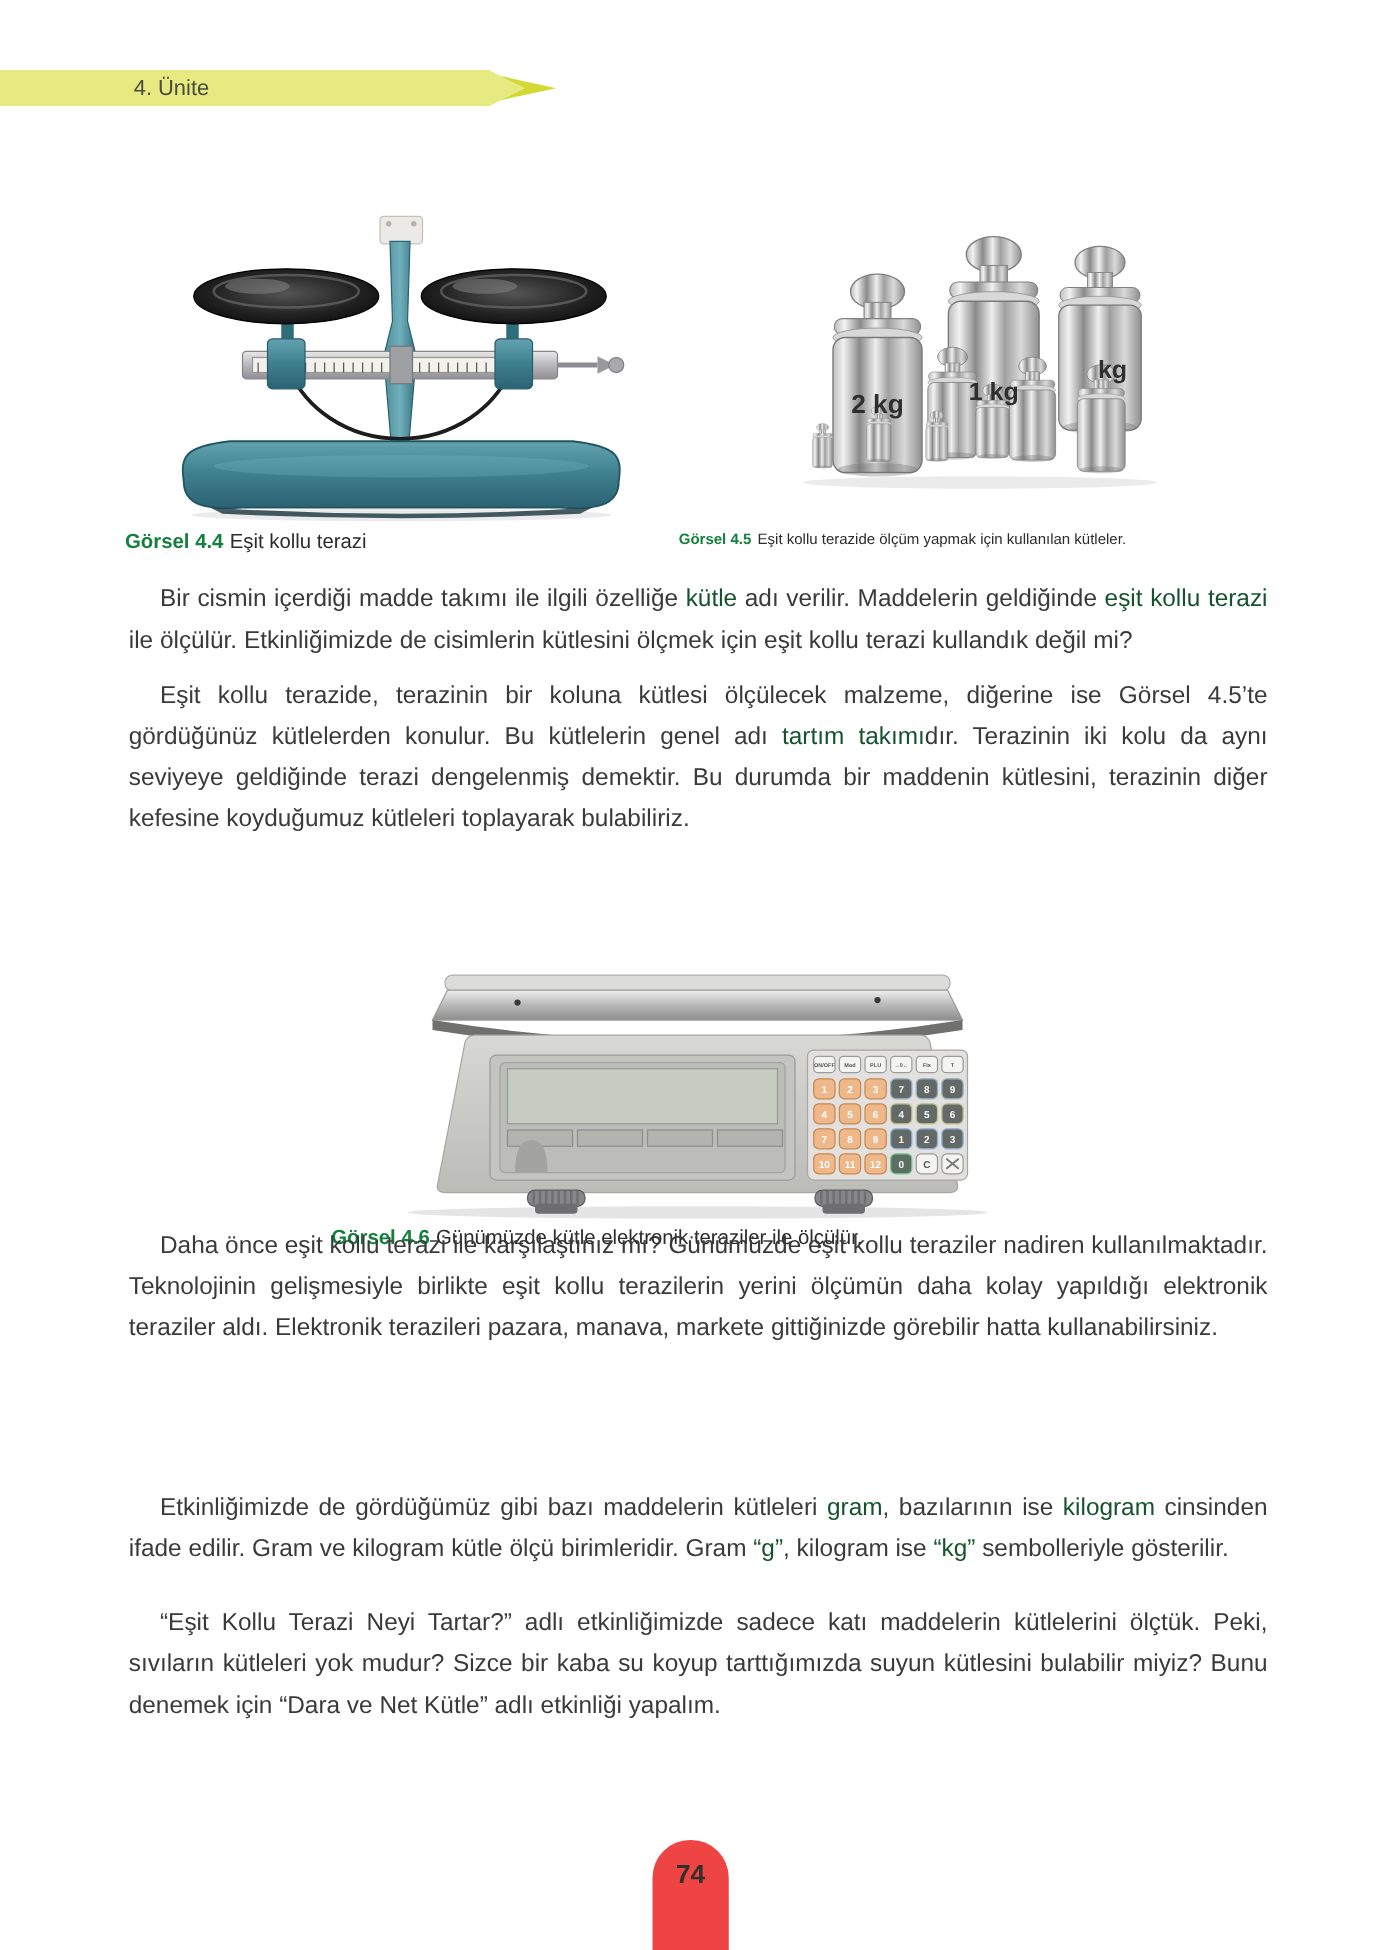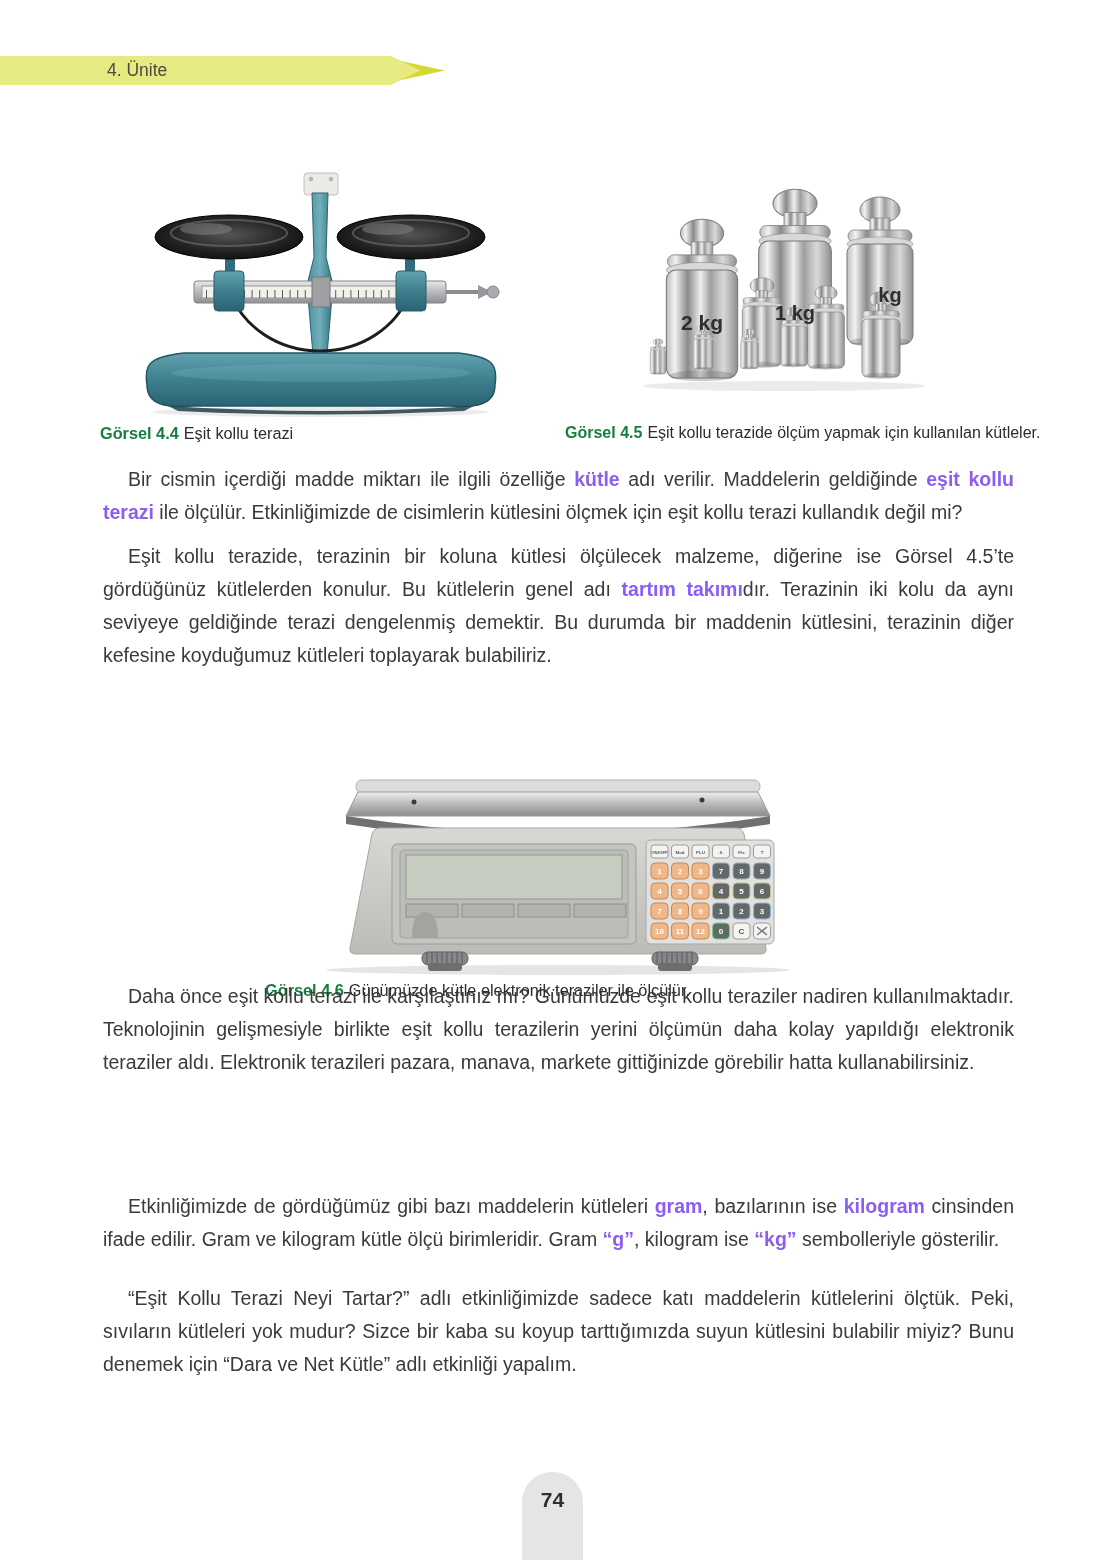--- a/index.html
+++ b/index.html
@@ -5,35 +5,35 @@
   html,body{margin:0;padding:0;background:#fff;}
   .page{position:relative;width:1106px;height:1560px;background:#ffffff;overflow:hidden;
         font-family:"Liberation Sans", sans-serif;color:#3a3a3a;}
   
   .unit-bar{position:absolute;left:0;top:56px;width:460px;height:33px;}
   .unit-bar svg{position:absolute;left:0;top:0;}
   .unit-label{position:absolute;left:107px;top:0;line-height:29px;font-size:17.5px;color:#4b4b40;}
   
   .body-text{position:absolute;left:103px;width:911px;margin:0;font-size:19.5px;line-height:33px;
              text-align:justify;text-indent:25px;color:#3a3a3a;}
-  .seg-red{color:#8b5cf6;font-weight:700;}
+  .seg-red{color:#14532d;font-weight:400;}
   #p1{top:107px;} #p2{top:463px;} #p3{top:540px;} #p4{top:980px;} #p5{top:1190px;} #p6{top:1282px;}
   
   .figure{position:absolute;}
   #fig-balance{left:126px;top:165px;width:388px;height:253px;}
   #fig-weights{left:636px;top:178px;width:296px;height:216px;}
   #fig-scale{left:294px;top:752px;width:528px;height:226px;}
   
   .caption{position:absolute;font-size:16.3px;color:#2c2c2c;white-space:nowrap;}
   .cap-label{color:#15803d;font-weight:700;margin-right:5px;}
   #cap44{left:100px;top:424px;}
-  #cap45{left:543px;top:424px;font-size:16px;margin-left:22px;}
+  #cap45{left:543px;top:424px;font-size:12px;}
   #cap46{left:0;top:981px;width:955px;text-align:center;}
   
-  .page-tab{position:absolute;left:522px;top:1472px;width:61px;height:88px;background:#e5e5e5;
+  .page-tab{position:absolute;left:522px;top:1472px;width:61px;height:88px;background:#ef4444;
             border-radius:30px 30px 0 0;text-align:center;font-weight:700;font-size:21px;
             color:#30302b;padding-top:16px;box-sizing:border-box;}
   .wt-label{font-weight:700;fill:#2e2e2e;}
   .key-txt{font-size:8px;font-weight:700;fill:#ffffff;text-anchor:middle;}
   .fnkey-txt{font-size:4.4px;font-weight:700;fill:#55544f;text-anchor:middle;}
 </style>
 </head>
 <body>
 
 <div class="page">
@@ -140,21 +140,21 @@
     </svg>
   </div>
 
   <div class="caption" id="cap44">
     <span class="cap-label">Görsel 4.4</span><span>Eşit kollu terazi</span>
   </div>
   <div class="caption" id="cap45">
     <span class="cap-label">Görsel 4.5</span><span>Eşit kollu terazide ölçüm yapmak için kullanılan kütleler.</span>
   </div>
 
-  <p class="body-text" id="p2"><span>Bir cismin içerdiği madde miktarı ile ilgili özelliğe </span><span class="seg-red">kütle</span><span> adı verilir. Maddelerin geldiğinde </span><span class="seg-red">eşit kollu terazi</span><span> ile ölçülür. Etkinliğimizde de cisimlerin kütlesini ölçmek için eşit kollu terazi kullandık değil mi?</span></p>
+  <p class="body-text" id="p2"><span>Bir cismin içerdiği madde takımı ile ilgili özelliğe </span><span class="seg-red">kütle</span><span> adı verilir. Maddelerin geldiğinde </span><span class="seg-red">eşit kollu terazi</span><span> ile ölçülür. Etkinliğimizde de cisimlerin kütlesini ölçmek için eşit kollu terazi kullandık değil mi?</span></p>
   <p class="body-text" id="p3"><span>Eşit kollu terazide, terazinin bir koluna kütlesi ölçülecek malzeme, diğerine ise Görsel 4.5’te gördüğünüz kütlelerden konulur. Bu kütlelerin genel adı </span><span class="seg-red">tartım takımı</span><span>dır. Terazinin iki kolu da aynı seviyeye geldiğinde terazi dengelenmiş demektir. Bu durumda bir maddenin kütlesini, terazinin diğer kefesine koyduğumuz kütleleri toplayarak bulabiliriz.</span></p>
 
   <div class="figure" id="fig-scale">
     <svg width="528" height="226" viewBox="0 0 528 226">
       <defs>
         <linearGradient id="plat" x1="0" y1="0" x2="0" y2="1">
           <stop offset="0" stop-color="#efefef"></stop>
             <stop offset=".5" stop-color="#b9b9b9"></stop>
             <stop offset="1" stop-color="#8d8d8d"></stop>
         </linearGradient>

